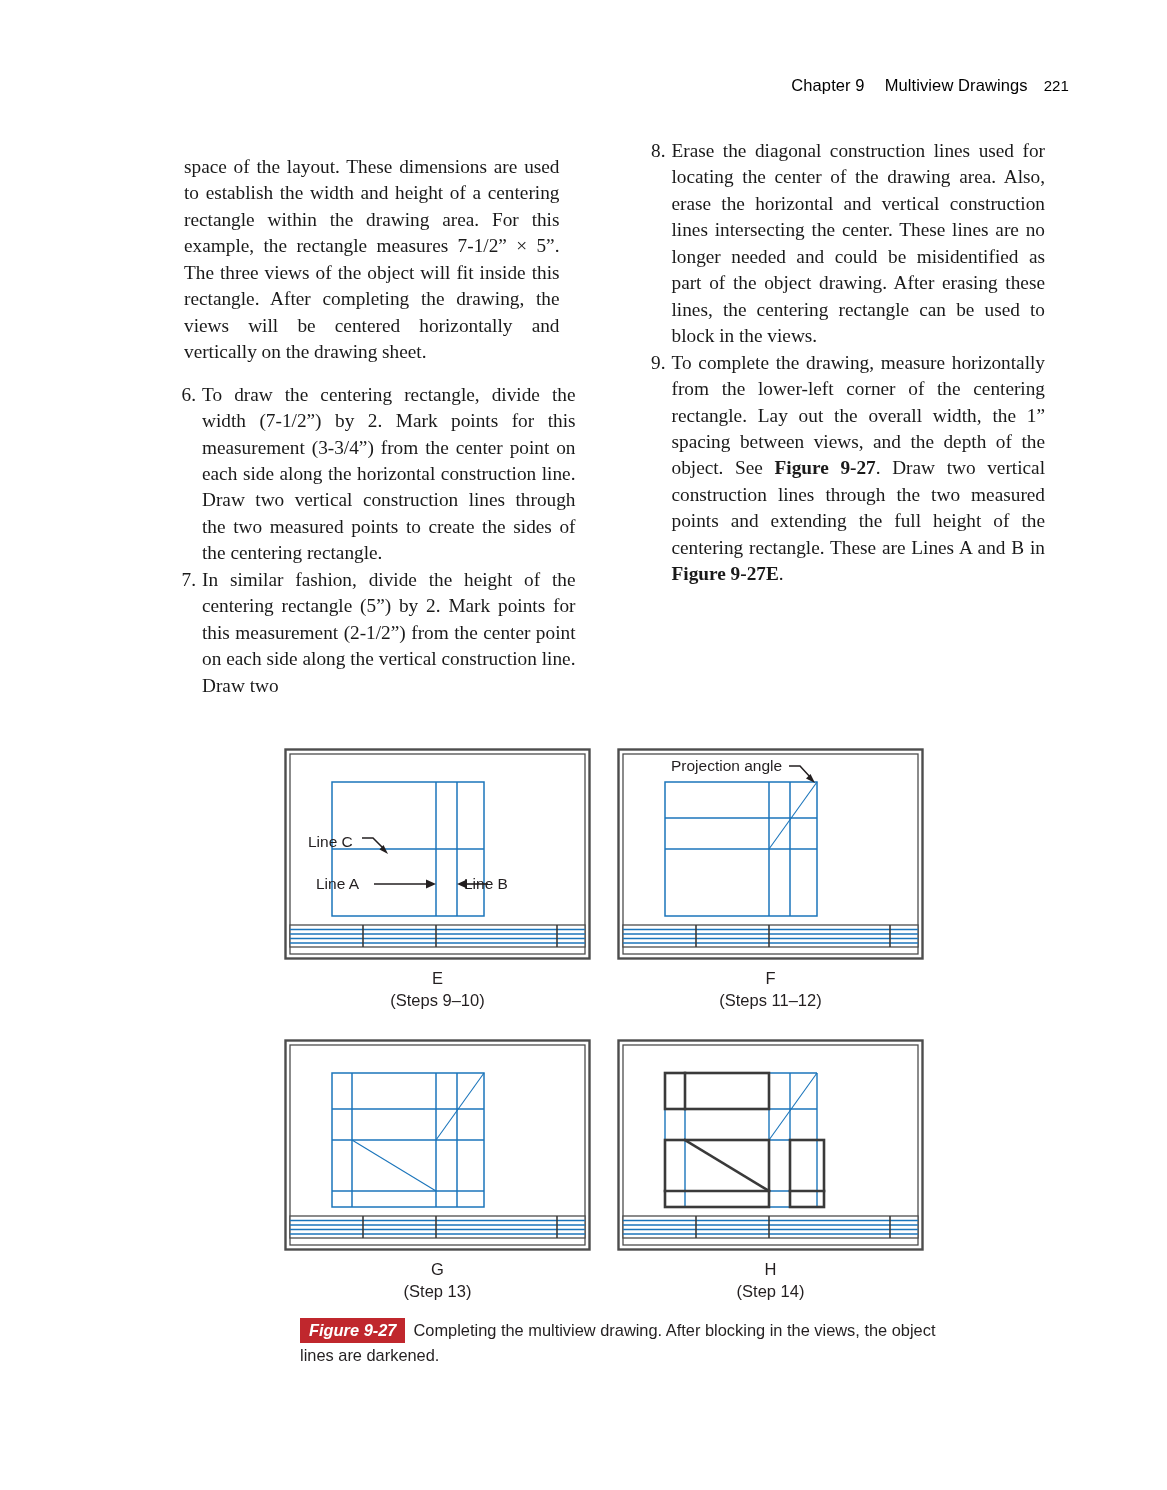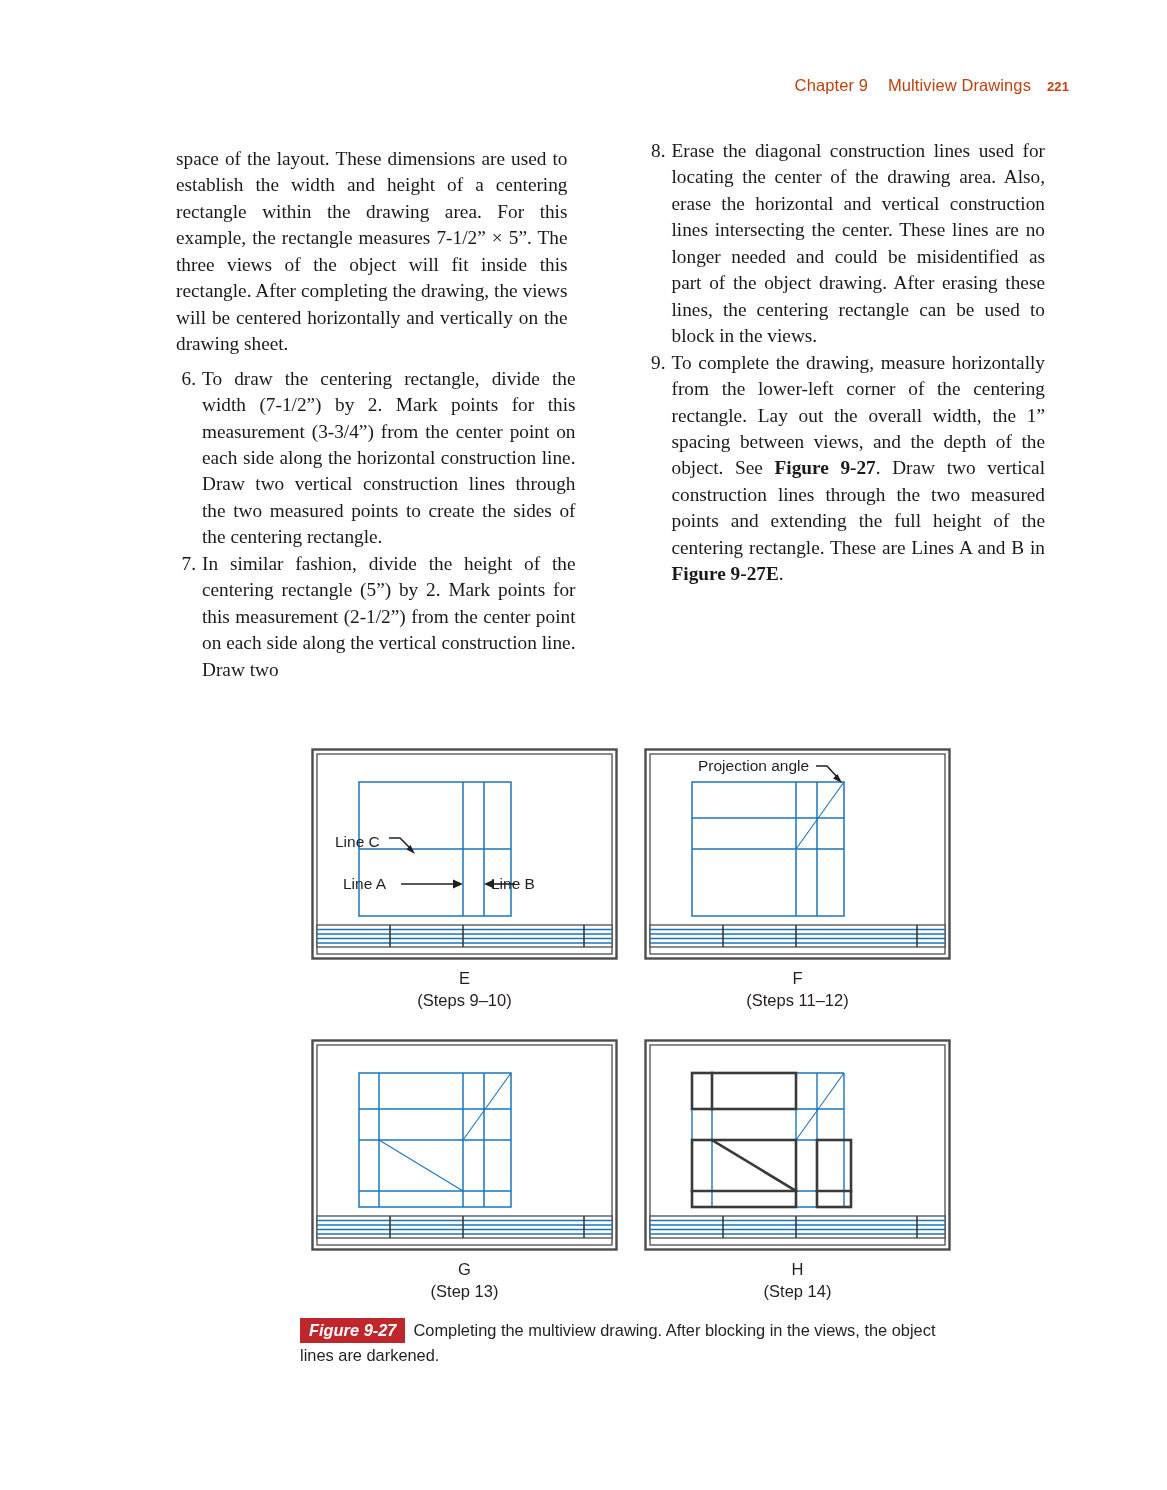--- a/index.html
+++ b/index.html
@@ -15,42 +15,42 @@
   }
 
   
   .running-head {
     position: absolute;
     top: 76px;
     right: 98px;
     font-family: "Liberation Sans", sans-serif;
     font-size: 16.5px;
     letter-spacing: 0.1px;
-    color: #c2410c;
+    color: #000000;
     display: flex;
     align-items: baseline;
     gap: 0;
   }
   .rh-chapter { margin-right: 20px; }
   .rh-title   { margin-right: 16px; }
-  .rh-page    { font-weight: bold; font-size: 13px; }
+  .rh-page    { font-weight: normal; font-size: 15px; }
 
   
   .columns {
     position: absolute;
     top: 138px;
     left: 168px;
     width: 877px;
     display: flex;
     gap: 62px;
   }
   .col { width: 408px; }
 
   p.para, li.step {
-    margin: 8px;
+    margin: 16px;
     font-size: 19.3px;
     line-height: 26.45px;
     text-align: justify;
     text-justify: inter-word;
     hyphens: manual;
   }
   ol.steps {
     margin: 0;
     padding: 0;
     list-style: none;
@@ -78,21 +78,21 @@
     top: 748px;
     left: 284px;
     width: 640px;
   }
   .fig-grid {
     display: grid;
     grid-template-columns: 307px 307px;
     column-gap: 26px;
     row-gap: 0;
   }
-  .panel { width: 307px; margin-left: 27px; }
+  .panel { width: 307px; }
   .panel-art { width: 307px; height: 212px; display: block; }
   .panel-caption {
     font-family: "Liberation Sans", sans-serif;
     font-size: 16.5px;
     text-align: center;
     color: #231f20;
     line-height: 22px;
     margin-top: 7px;
   }
   .panel-caption .pc-letter { display: block; }

